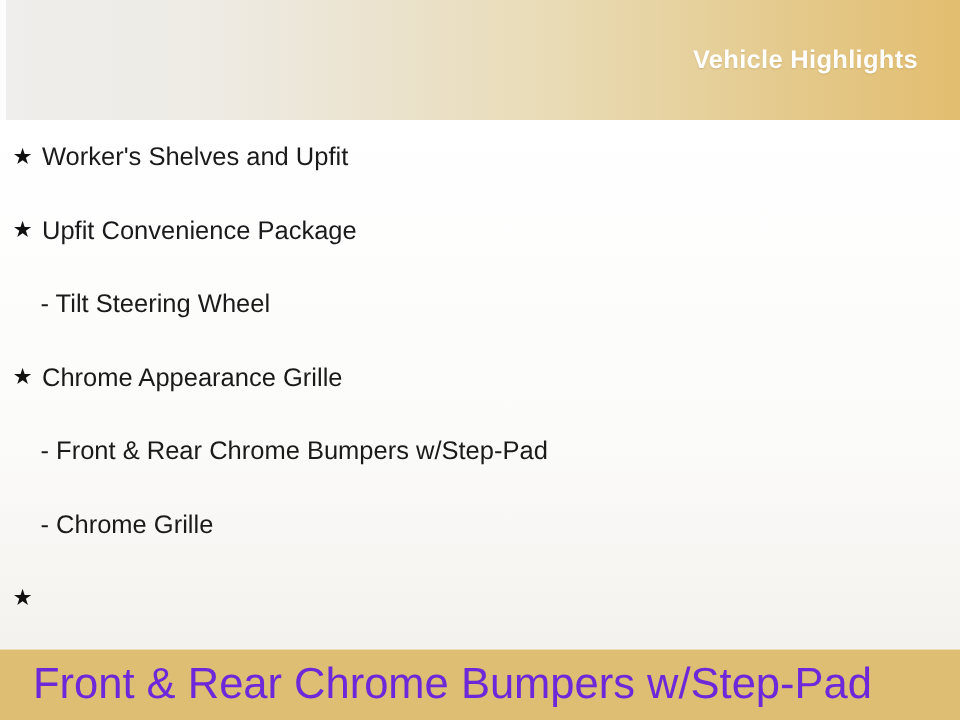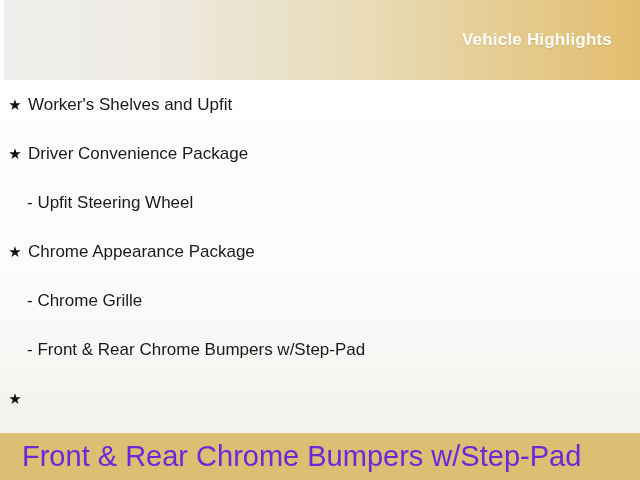--- a/index.html
+++ b/index.html
@@ -128,38 +128,38 @@
   <div class="body-area">
     <ul class="feature-list">
 
       <li class="feature-item">
         <span class="bullet-star">★</span>
         <span class="feature-label">Worker's Shelves and Upfit</span>
       </li>
 
       <li class="feature-item">
         <span class="bullet-star">★</span>
-        <span class="feature-label">Driver Convenience Package</span>
+        <span class="feature-label">Upfit Convenience Package</span>
       </li>
 
       <li class="feature-item sub">
-        <span class="feature-label">- Upfit Steering Wheel</span>
+        <span class="feature-label">- Tilt Steering Wheel</span>
       </li>
 
       <li class="feature-item">
         <span class="bullet-star">★</span>
-        <span class="feature-label">Chrome Appearance Package</span>
+        <span class="feature-label">Chrome Appearance Grille</span>
+      </li>
+
+      <li class="feature-item sub">
+        <span class="feature-label">- Front &amp; Rear Chrome Bumpers w/Step-Pad</span>
       </li>
 
       <li class="feature-item sub">
         <span class="feature-label">- Chrome Grille</span>
-      </li>
-
-      <li class="feature-item sub">
-        <span class="feature-label">- Front &amp; Rear Chrome Bumpers w/Step-Pad</span>
       </li>
 
       <li class="feature-item">
         <span class="bullet-star">★</span>
       </li>
 
     </ul>
   </div>
 
   <div class="caption-bar">

